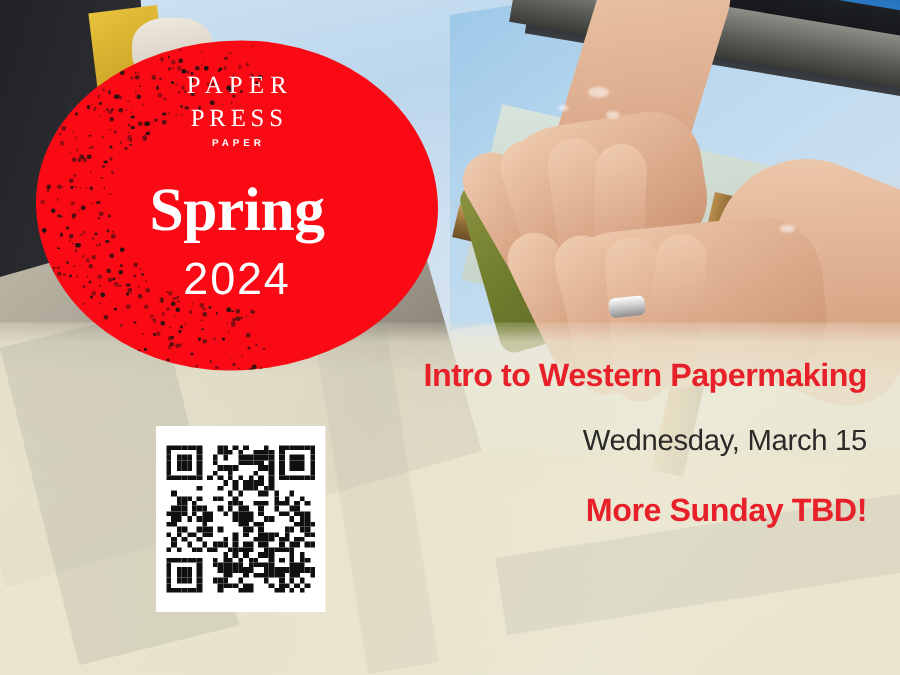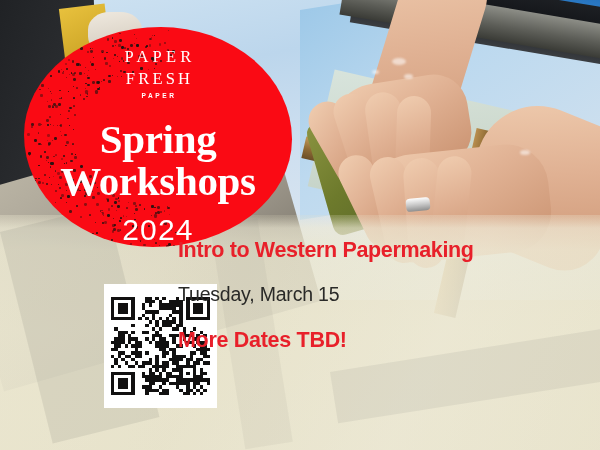--- a/index.html
+++ b/index.html
@@ -191,20 +191,21 @@
   .qr{
     width:99px;height:99px;display:grid;
     grid-template-columns:repeat(29,1fr);
     grid-template-rows:repeat(29,1fr);
   }
   .qr i{background:#111010;display:block;}
 
   
   .info{
     position:absolute;right:22px;top:238px;width:400px;
+    text-align:right;
   }
   .ev-title{
     color:#e8202a;font-weight:700;font-size:21.5px;line-height:1.12;
     letter-spacing:-.35px;
   }
   .ev-date{
     color:#2a2a28;font-weight:400;font-size:19.5px;line-height:1.2;
     margin-top:2px;letter-spacing:-.2px;
   }
   .ev-gap{height:19px;}
@@ -589,26 +590,25 @@
         <span class="spk" style="left: 108.3px; top: 198.4px; width: 1.3px; height: 1.3px; opacity: 0.84;"></span>
         <span class="spk" style="left: 47.1px; top: 126px; width: 1.9px; height: 1.9px; opacity: 0.69;"></span>
         <span class="spk" style="left: 116.4px; top: 40.2px; width: 2.4px; height: 2.4px; opacity: 0.88;"></span>
         <span class="spk" style="left: 46.9px; top: 45.2px; width: 1.5px; height: 1.5px; opacity: 0.89;"></span>
         <span class="spk" style="left: 22.7px; top: 73.7px; width: 1.2px; height: 1.2px; opacity: 0.54;"></span>
       </div>
 
     <div class="badge-inner">
       <div class="logo">
         <span class="logo-1">PAPER</span>
-        <span class="logo-2">FRESH</span>
+        <span class="logo-2">PRESS</span>
         <span class="logo-3">PAPER</span>
       </div>
       <div class="hl">
         <span>Spring</span>
-        <span class="l2">Workshops</span>
       </div>
       <div class="year">2024</div>
     </div>
   </div>
 
   <div class="qr-card">
     <div class="qr" id="qr">
         <i></i>
         <i></i>
         <i></i>
@@ -1452,18 +1452,18 @@
         <i style="background: transparent;"></i>
       </div>
   </div>
 
   <div class="info">
     <div>
       <div class="ev-title">Intro to Western Papermaking</div>
     </div>
     <div class="ev-gap"></div>
     <div>
-      <div class="ev-date">Tuesday, March 15</div>
+      <div class="ev-date">Wednesday, March 15</div>
     </div>
-    <div class="tbd">More Dates TBD!</div>
+    <div class="tbd">More Sunday TBD!</div>
   </div>
 
 </div>
 
 </body></html>

